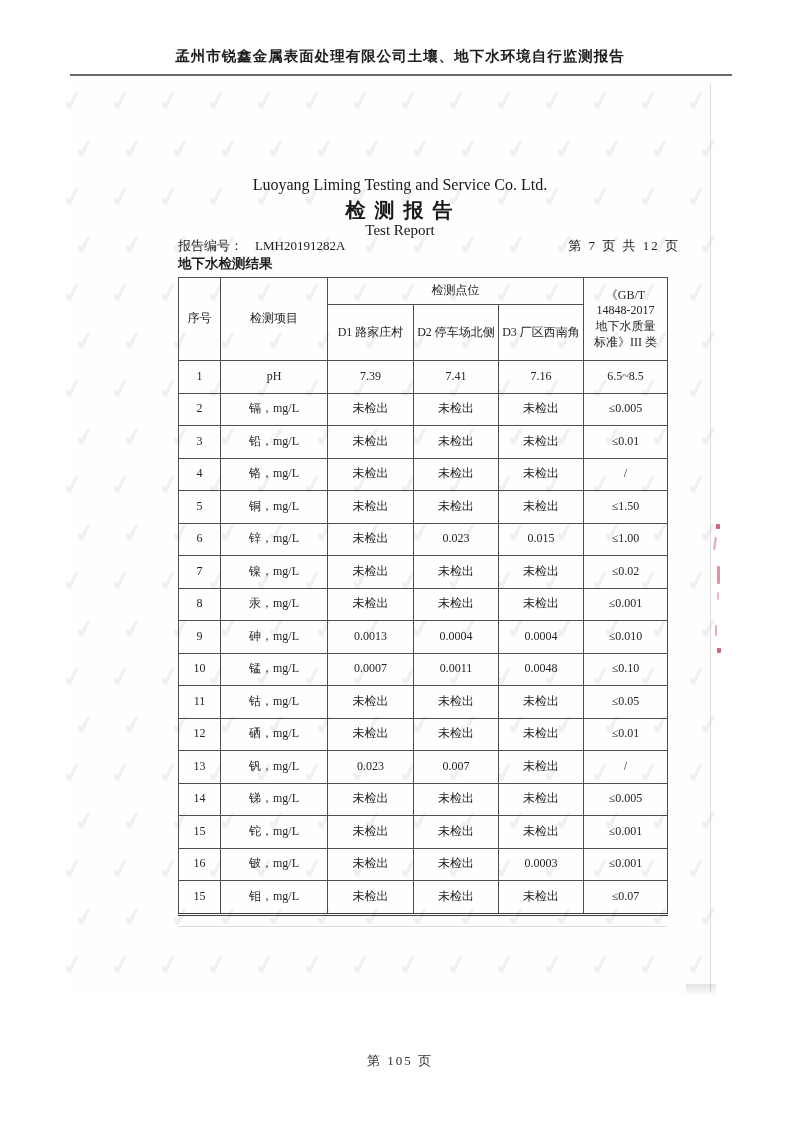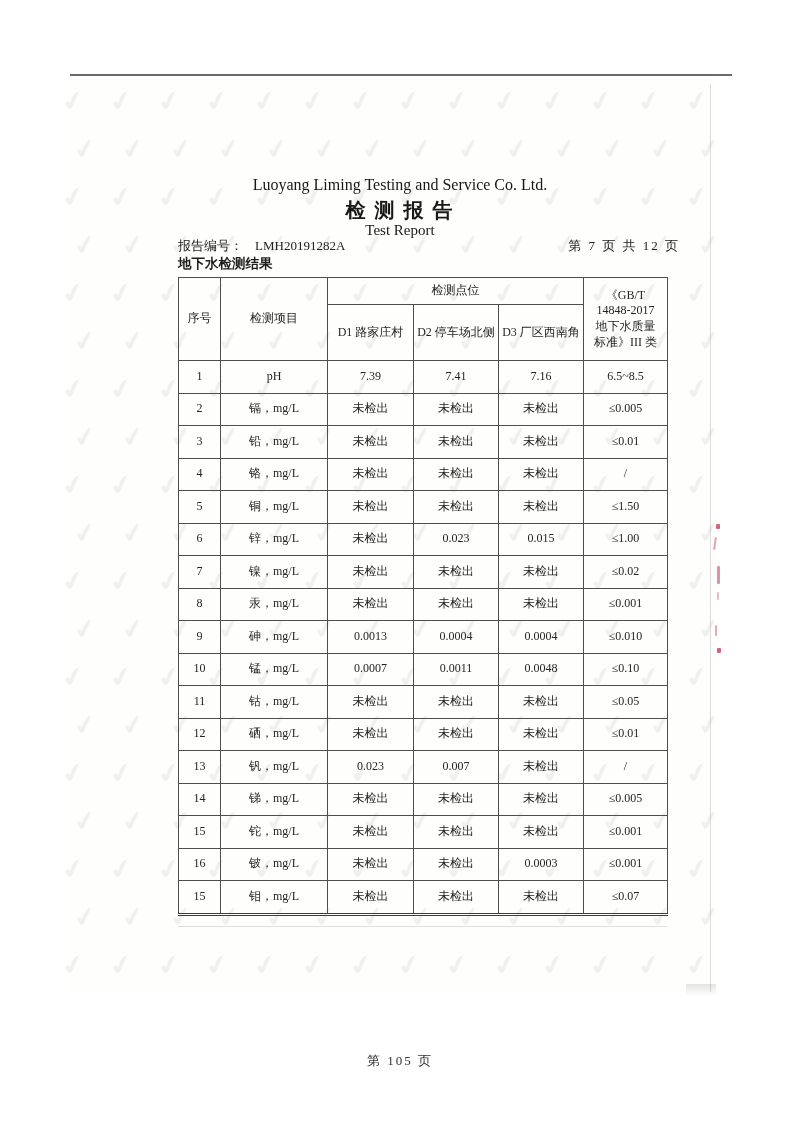--- a/index.html
+++ b/index.html
@@ -326,20 +326,21 @@
       <span class="wm" style="left: 280px; top: 872px;">✔</span>
       <span class="wm" style="left: 328px; top: 872px;">✔</span>
       <span class="wm" style="left: 376px; top: 872px;">✔</span>
       <span class="wm" style="left: 424px; top: 872px;">✔</span>
       <span class="wm" style="left: 472px; top: 872px;">✔</span>
       <span class="wm" style="left: 520px; top: 872px;">✔</span>
       <span class="wm" style="left: 568px; top: 872px;">✔</span>
       <span class="wm" style="left: 616px; top: 872px;">✔</span>
     </div>
 
+  <div class="doc-title">孟州市锐鑫金属表面处理有限公司土壤、地下水环境自行监测报告</div>
   <div class="header-rule"></div>
 
   <div class="company-en">Luoyang Liming Testing and Service Co. Ltd.</div>
   <div class="report-cn">检 测 报 告</div>
   <div class="report-en">Test Report</div>
 
   <div class="meta-row">
     <span>
       <span>报告编号：</span><span class="meta-no-value">LMH20191282A</span>
     </span>

